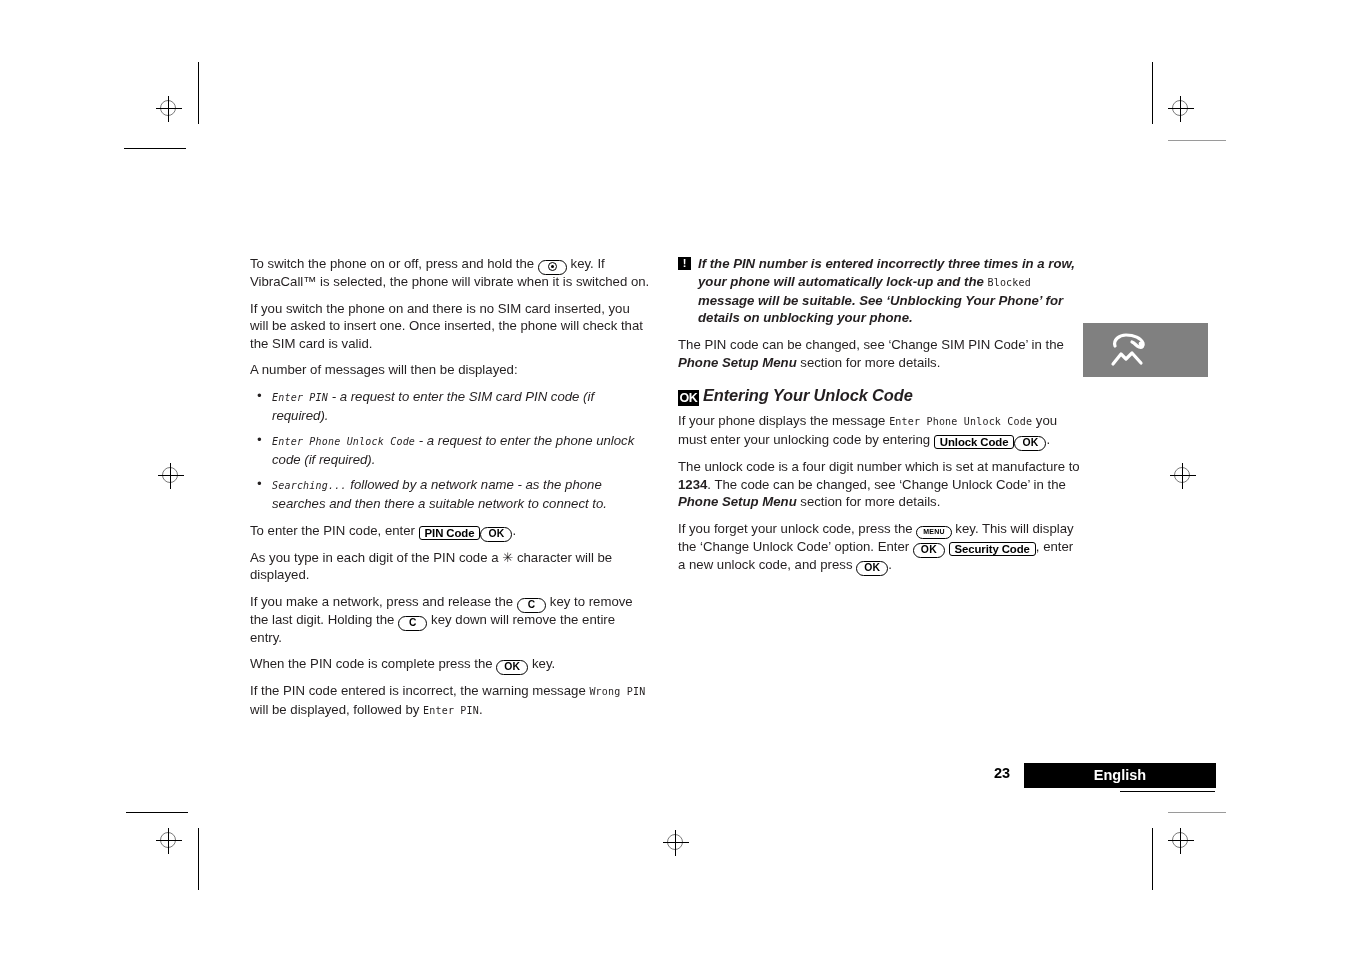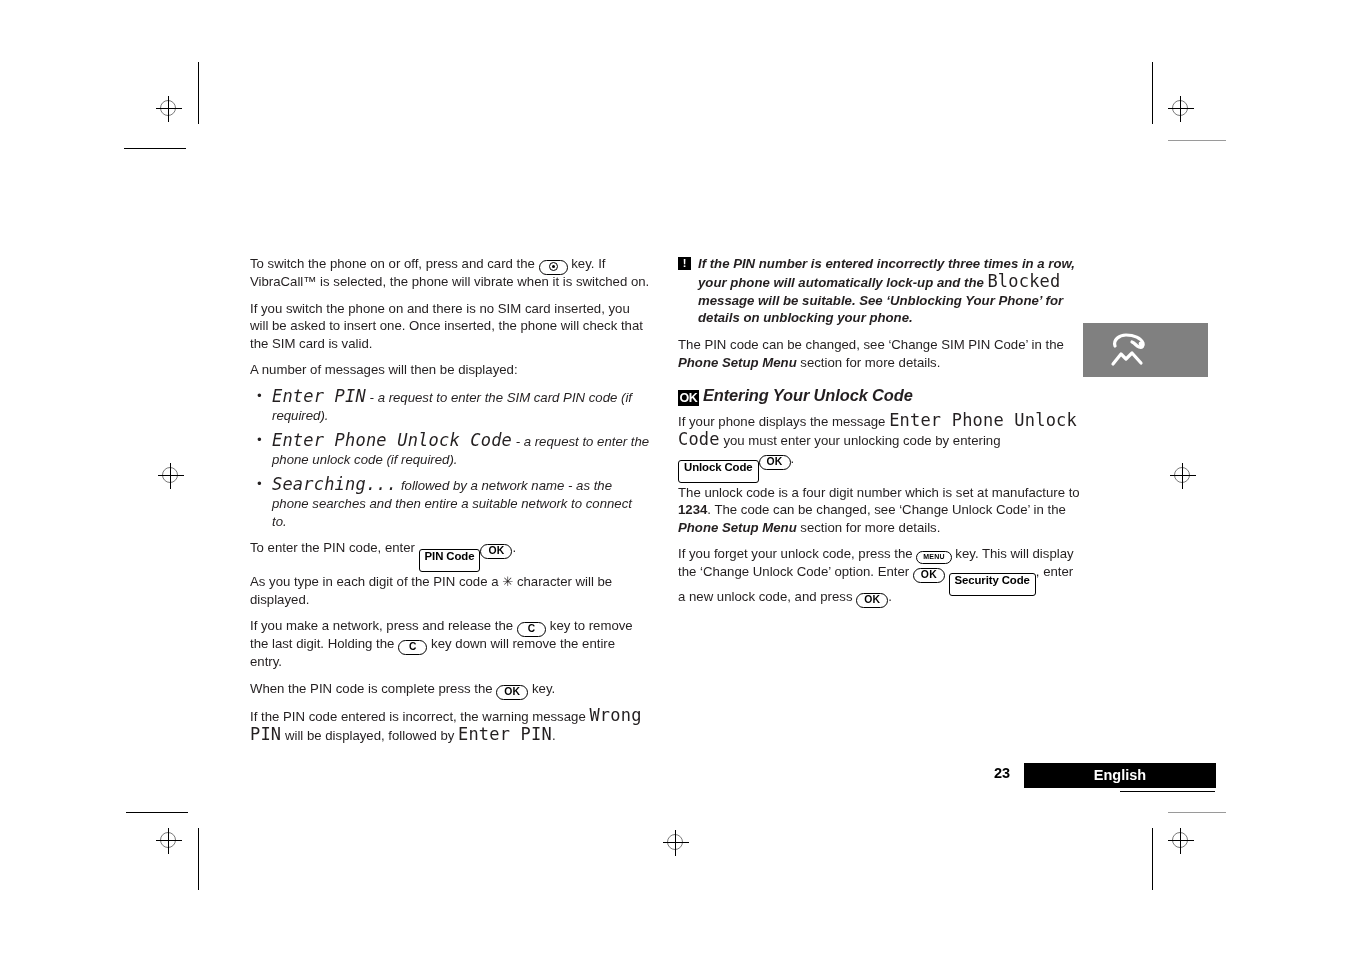--- a/index.html
+++ b/index.html
@@ -93,21 +93,21 @@
     margin: 16px 0 7px 0;
     letter-spacing: -0.1px;
   }
   h2.sec-head.with-icon {
     padding-left: 0;
   }
 
   
   .lcd {
     font-family: "DejaVu Sans Mono", monospace;
-    font-size: 17px;
+    font-size: 10px;
     letter-spacing: 0.2px;
     color: #231f20;
   }
 
   
   .b  { font-weight: bold; }
   .bi { font-weight: bold; font-style: italic; }
 
   
   .note {
@@ -188,25 +188,25 @@
   }
   .key.k-power {
     height: 15px; line-height: 11px;
     padding: 0 9px;
     font-size: 11px;
     position: relative; top: 2px;
   }
   
   .key.box {
     border-radius: 3px;
-    height: 23px; line-height: 13px;
+    height: 14px; line-height: 13px;
     padding: 0 5px;
     font-size: 11.4px;
     letter-spacing: -0.1px;
-    position: relative; top: 8px;
+    position: relative; top: 2px;
   }
 
   
   .pwr-glyph {
     display: inline-block;
     width: 9px; height: 9px;
     border: 1.4px solid #000;
     border-radius: 50%;
     box-sizing: border-box;
     position: relative;
@@ -323,36 +323,36 @@
       <g fill="#ffffff">
         <circle cx="32" cy="12" r="2.4"></circle>
       </g>
     </svg>
   </span>
 </div>
 
 <div class="col col-left">
 
   <p class="para">
-    <span>To switch the phone on or off, press and card the </span><span class="key pill k-power"><span class="pwr-glyph"></span></span><span> key. If VibraCall™ is selected, the phone will vibrate when it is switched on.</span>
+    <span>To switch the phone on or off, press and hold the </span><span class="key pill k-power"><span class="pwr-glyph"></span></span><span> key. If VibraCall™ is selected, the phone will vibrate when it is switched on.</span>
   </p>
 
   <p class="para">If you switch the phone on and there is no SIM card inserted, you will be asked to insert one. Once inserted, the phone will check that the SIM card is valid.</p>
 
   <p class="para">A number of messages will then be displayed:</p>
 
   <ul class="bullets">
     <li>
       <span class="lcd">Enter PIN</span><span> - a request to enter the SIM card PIN code (if required).</span>
     </li>
     <li>
       <span class="lcd">Enter Phone Unlock Code</span><span> - a request to enter the phone unlock code (if required).</span>
     </li>
     <li>
-      <span class="lcd">Searching...</span><span> followed by a network name - as the phone searches and then entire a suitable network to connect to.</span>
+      <span class="lcd">Searching...</span><span> followed by a network name - as the phone searches and then there a suitable network to connect to.</span>
     </li>
   </ul>
 
 
   <p class="para">
     <span>To enter the PIN code, enter </span><span class="key box">PIN Code</span><span class="key pill k-ok">OK</span><span>.</span>
   </p>
 
   <p class="para">As you type in each digit of the PIN code a ✳ character will be displayed.</p>
 

